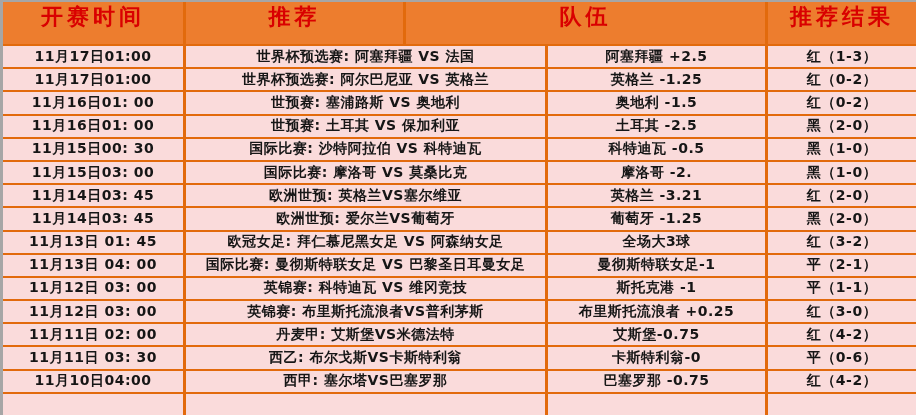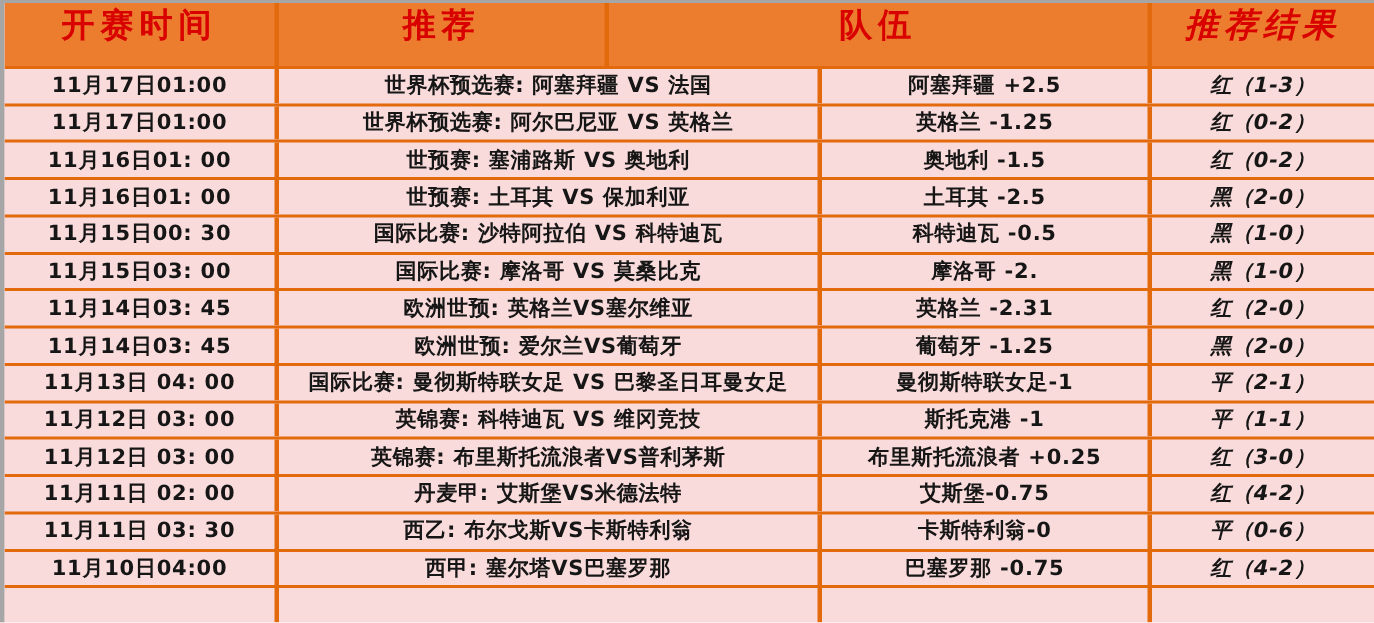--- a/index.html
+++ b/index.html
@@ -26,21 +26,21 @@
   .cell {
     display: flex;
     align-items: center;
     justify-content: center;
     white-space: nowrap;
     overflow: hidden;
   }
   .c0 { width: 183px; flex: 0 0 183px; }
   .c1 { width: 362px; flex: 0 0 362px; }
   .c2 { width: 220px; flex: 0 0 220px; }
-  .c3 { flex: 1 1 auto; font-style: italic; }
+  .c3 { flex: 1 1 auto; }
   .c0, .c1, .c2 { border-right: 3px solid var(--border, #E26A0C); }
   .hcell {
     color: var(--header-text, #D90000);
     font-size: 22px;
     letter-spacing: 4px;
     padding-bottom: 12px;
   }
   .tbody {
     flex: 1 1 auto;
     display: flex;
@@ -100,28 +100,34 @@
       </div>
       <div class="row body-row">
         <div class="cell c0">11月15日03: 00</div>
         <div class="cell c1">国际比赛: 摩洛哥 VS 莫桑比克</div>
         <div class="cell c2">摩洛哥 -2.</div>
         <div class="cell c3">黑（1-0）</div>
       </div>
       <div class="row body-row">
         <div class="cell c0">11月14日03: 45</div>
         <div class="cell c1">欧洲世预: 英格兰VS塞尔维亚</div>
-        <div class="cell c2">英格兰 -2.31</div>
+        <div class="cell c2">英格兰 -3.21</div>
         <div class="cell c3">红（2-0）</div>
       </div>
       <div class="row body-row">
         <div class="cell c0">11月14日03: 45</div>
         <div class="cell c1">欧洲世预: 爱尔兰VS葡萄牙</div>
         <div class="cell c2">葡萄牙 -1.25</div>
         <div class="cell c3">黑（2-0）</div>
+      </div>
+      <div class="row body-row">
+        <div class="cell c0">11月13日 01: 45</div>
+        <div class="cell c1">欧冠女足: 拜仁慕尼黑女足 VS 阿森纳女足</div>
+        <div class="cell c2">全场大3球</div>
+        <div class="cell c3">红（3-2）</div>
       </div>
       <div class="row body-row">
         <div class="cell c0">11月13日 04: 00</div>
         <div class="cell c1">国际比赛: 曼彻斯特联女足 VS 巴黎圣日耳曼女足</div>
         <div class="cell c2">曼彻斯特联女足-1</div>
         <div class="cell c3">平（2-1）</div>
       </div>
       <div class="row body-row">
         <div class="cell c0">11月12日 03: 00</div>
         <div class="cell c1">英锦赛: 科特迪瓦 VS 维冈竞技</div>

